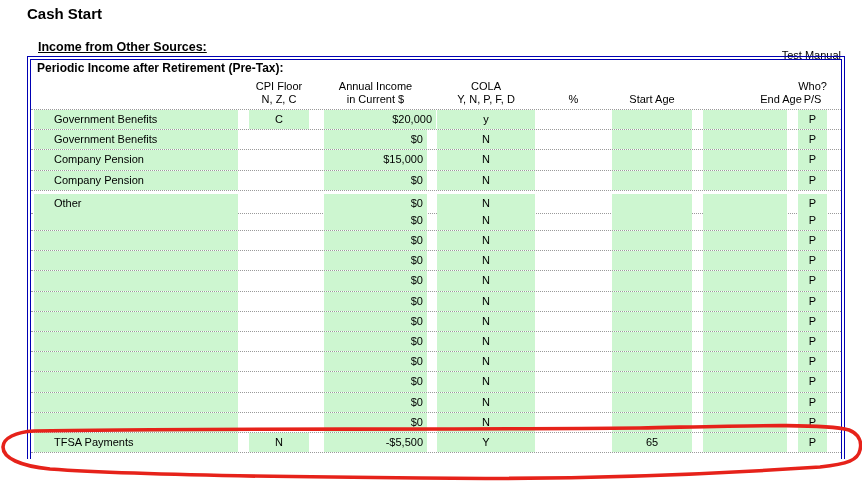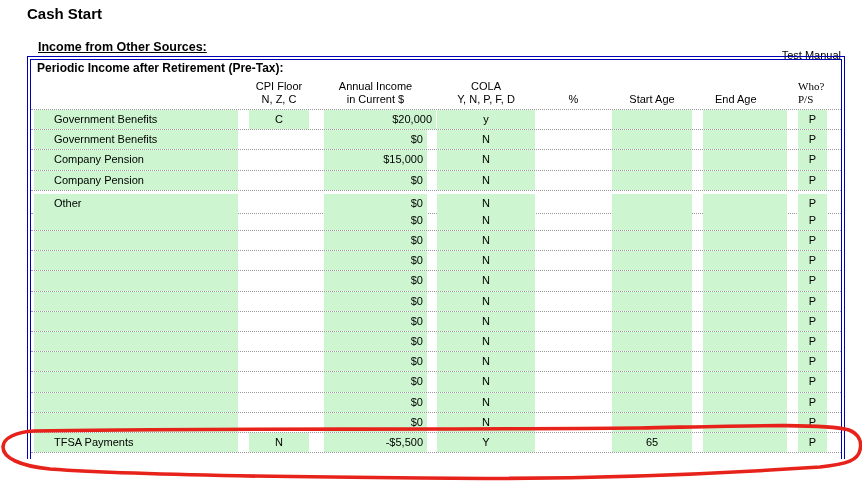--- a/index.html
+++ b/index.html
@@ -92,24 +92,24 @@
         <div class="hdr-cell" style="left: 293px; width: 103px; text-align: center;">
           <div>Annual Income</div>
           <div>in Current $</div>
         </div>
         <div class="hdr-cell" style="left: 514px; width: 57px; text-align: center;">
           <div>%</div>
         </div>
         <div class="hdr-cell" style="left: 581px; width: 80px; text-align: center;">
           <div>Start Age</div>
         </div>
-        <div class="hdr-cell" style="left: 684px; width: 84px; text-align: left;">
+        <div class="hdr-cell" style="left: 708px; width: 84px; text-align: center;">
           <div>End Age</div>
         </div>
-        <div class="hdr-cell" style="left: 767px; width: 29px;  font-family: Liberation Serif, serif;">
+        <div class="hdr-cell" style="left: 767px; width: 29px; text-align: center;">
           <div>Who?</div>
           <div>P/S</div>
         </div>
       </div>
     <div class="rows" id="rows">
         <div class="row" style="top: 0px;">
           <div class="cell left green" style="left: 3px; width: 204px;">Government Benefits</div>
           <div class="cell center green" style="left: 218px; width: 60px;">C</div>
           <div class="cell right green" style="left: 293px; width: 112px;">$20,000</div>
           <div class="cell center green" style="left: 406px; width: 98px;">y</div>

